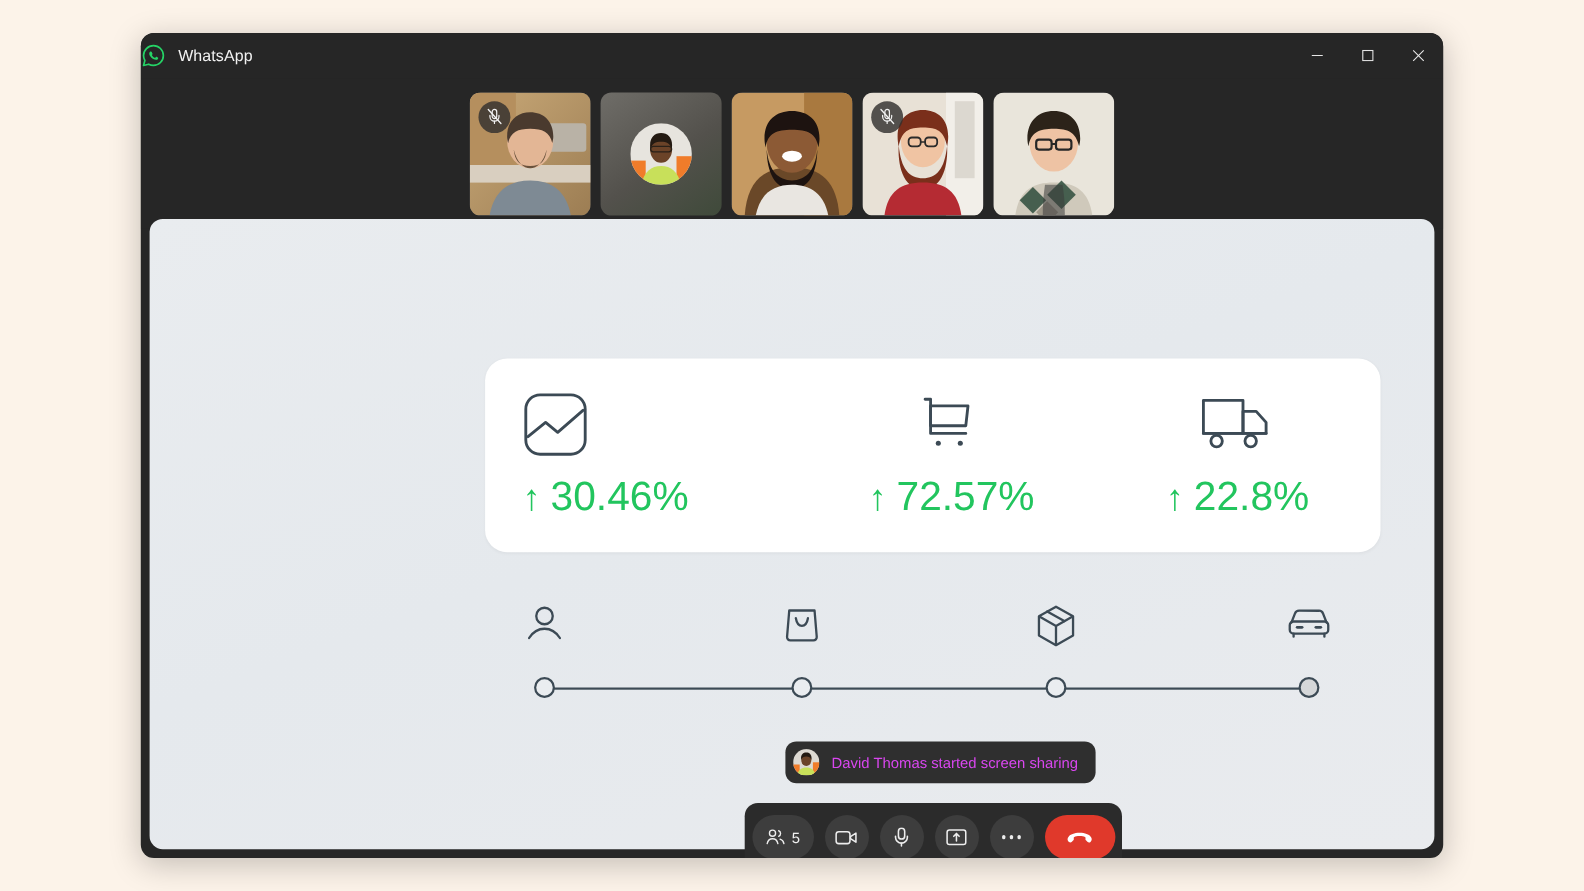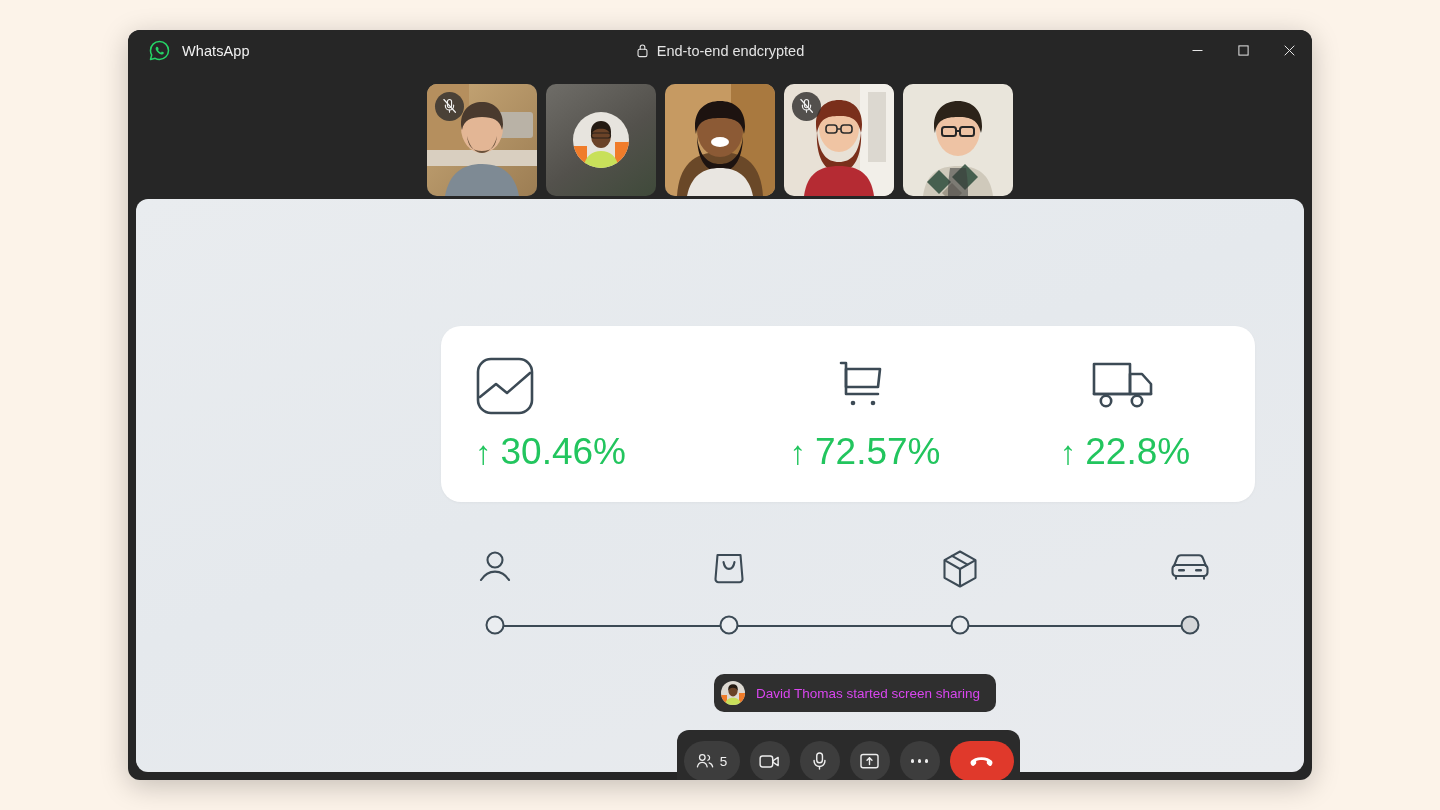--- a/index.html
+++ b/index.html
@@ -23,21 +23,21 @@
 
   
   .titlebar {
     position: relative;
     height: 41px;
     background: #262626;
     display: flex; align-items: center;
   }
   .brand {
     display: flex; align-items: center; gap: 11px;
-    padding-left: 20px;
+    padding-left: 0;
   }
   .wa-logo { width: 23px; height: 23px; display: block; }
   .brand-name { color: #F2F2F2; font-size: 14.5px; letter-spacing: .1px; }
 
   .e2e {
     position: absolute; left: 0; right: 0;
     display: flex; align-items: center; justify-content: center;
     gap: 8px; pointer-events: none;
   }
   .e2e-text { color: #E4E4E4; font-size: 14.5px; }
@@ -207,29 +207,20 @@
     <div class="brand">
       <span>
         <svg class="wa-logo" viewBox="0 0 24 24" fill="none">
           <path d="M12 2.6c-5.2 0-9.4 4.2-9.4 9.4 0 1.7.45 3.3 1.25 4.7L2.6 21.4l4.85-1.2c1.35.74 2.9 1.15 4.55 1.15 5.2 0 9.4-4.2 9.4-9.4S17.2 2.6 12 2.6z" stroke="#25D366" stroke-width="1.6" stroke-linejoin="round"></path>
           <path d="M9.4 8.1c-.25 0-.5.1-.68.34-.2.27-.72.74-.72 1.77 0 1.03.74 2.03.84 2.17.1.14 1.45 2.35 3.58 3.18 1.77.7 2.13.56 2.52.52.39-.03 1.25-.5 1.43-1 .18-.5.18-.92.13-1.01-.05-.1-.19-.15-.39-.25-.2-.1-1.17-.58-1.35-.64-.18-.07-.31-.1-.45.1-.13.2-.51.64-.63.77-.12.14-.23.15-.43.05-.2-.1-.84-.31-1.6-.99-.59-.53-.99-1.18-1.11-1.38-.12-.2-.01-.31.09-.41.09-.09.2-.23.3-.35.1-.12.13-.2.2-.34.07-.13.03-.25-.02-.35-.05-.1-.44-1.08-.62-1.47-.15-.34-.31-.33-.44-.34h-.13z" fill="#25D366"></path>
         </svg>
       </span>
       <span class="brand-name">WhatsApp</span>
     </div>
 
-    <div class="e2e">
-      <span>
-        <svg class="lock" viewBox="0 0 14 16" fill="none">
-          <rect x="2.2" y="6.6" width="9.6" height="8" rx="1.8" stroke="#E4E4E4" stroke-width="1.2"></rect>
-          <path d="M4.5 6.6V4.6a2.5 2.5 0 015 0v2" stroke="#E4E4E4" stroke-width="1.2" stroke-linecap="round"></path>
-        </svg>
-      </span>
-      <span class="e2e-text">End-to-end endcrypted</span>
-    </div>
 
     <div class="wincontrols">
       <div class="wc">
         <svg width="11" height="11" viewBox="0 0 11 11">
             <path d="M0.5 5.5h10" stroke="#E6E6E6" stroke-width="1"></path>
           </svg>
       </div>
       <div class="wc">
         <svg width="11" height="11" viewBox="0 0 11 11">
             <rect x="0.9" y="0.9" width="9.2" height="9.2" stroke="#E6E6E6" stroke-width="1" fill="none"></rect>

